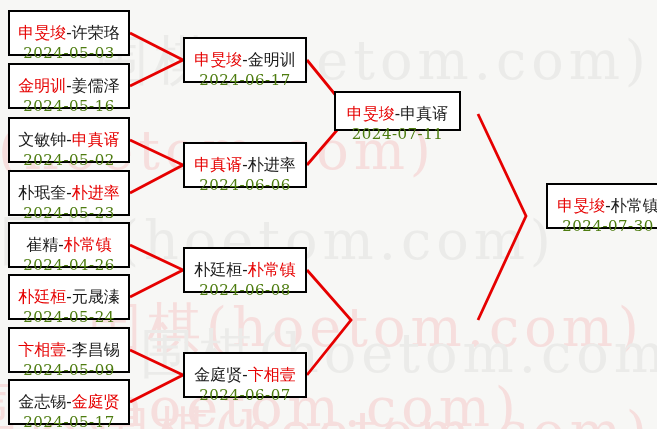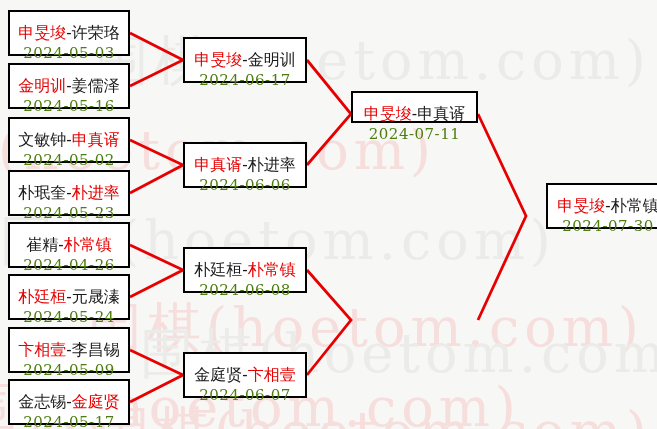--- a/index.html
+++ b/index.html
@@ -76,21 +76,21 @@
   .r1m6 { top: 274px; }
   .r1m7 { top: 327px; text-align: center; }
   .r1m8 { top: 379px; }
   
   .r2 { left: 183px; width: 124px; height: 46px; }
   .r2m1 { top: 37px; }
   .r2m2 { top: 142px; }
   .r2m3 { top: 247px; }
   .r2m4 { top: 352px; }
   
-  .r3 { left: 351px; width: 127px; height: 32px; }
+  .r3 { left: 334px; width: 127px; height: 40px; }
   .r3m1 { top: 91px; }
   .r3m2 { top: 297px; }
   
   .r4 { left: 526px; width: 124px; height: 46px; }
   .r4m1 { top: 183px; margin-left: 20px; }
 </style>
 </head>
 <body>
 
 <div class="stage">

